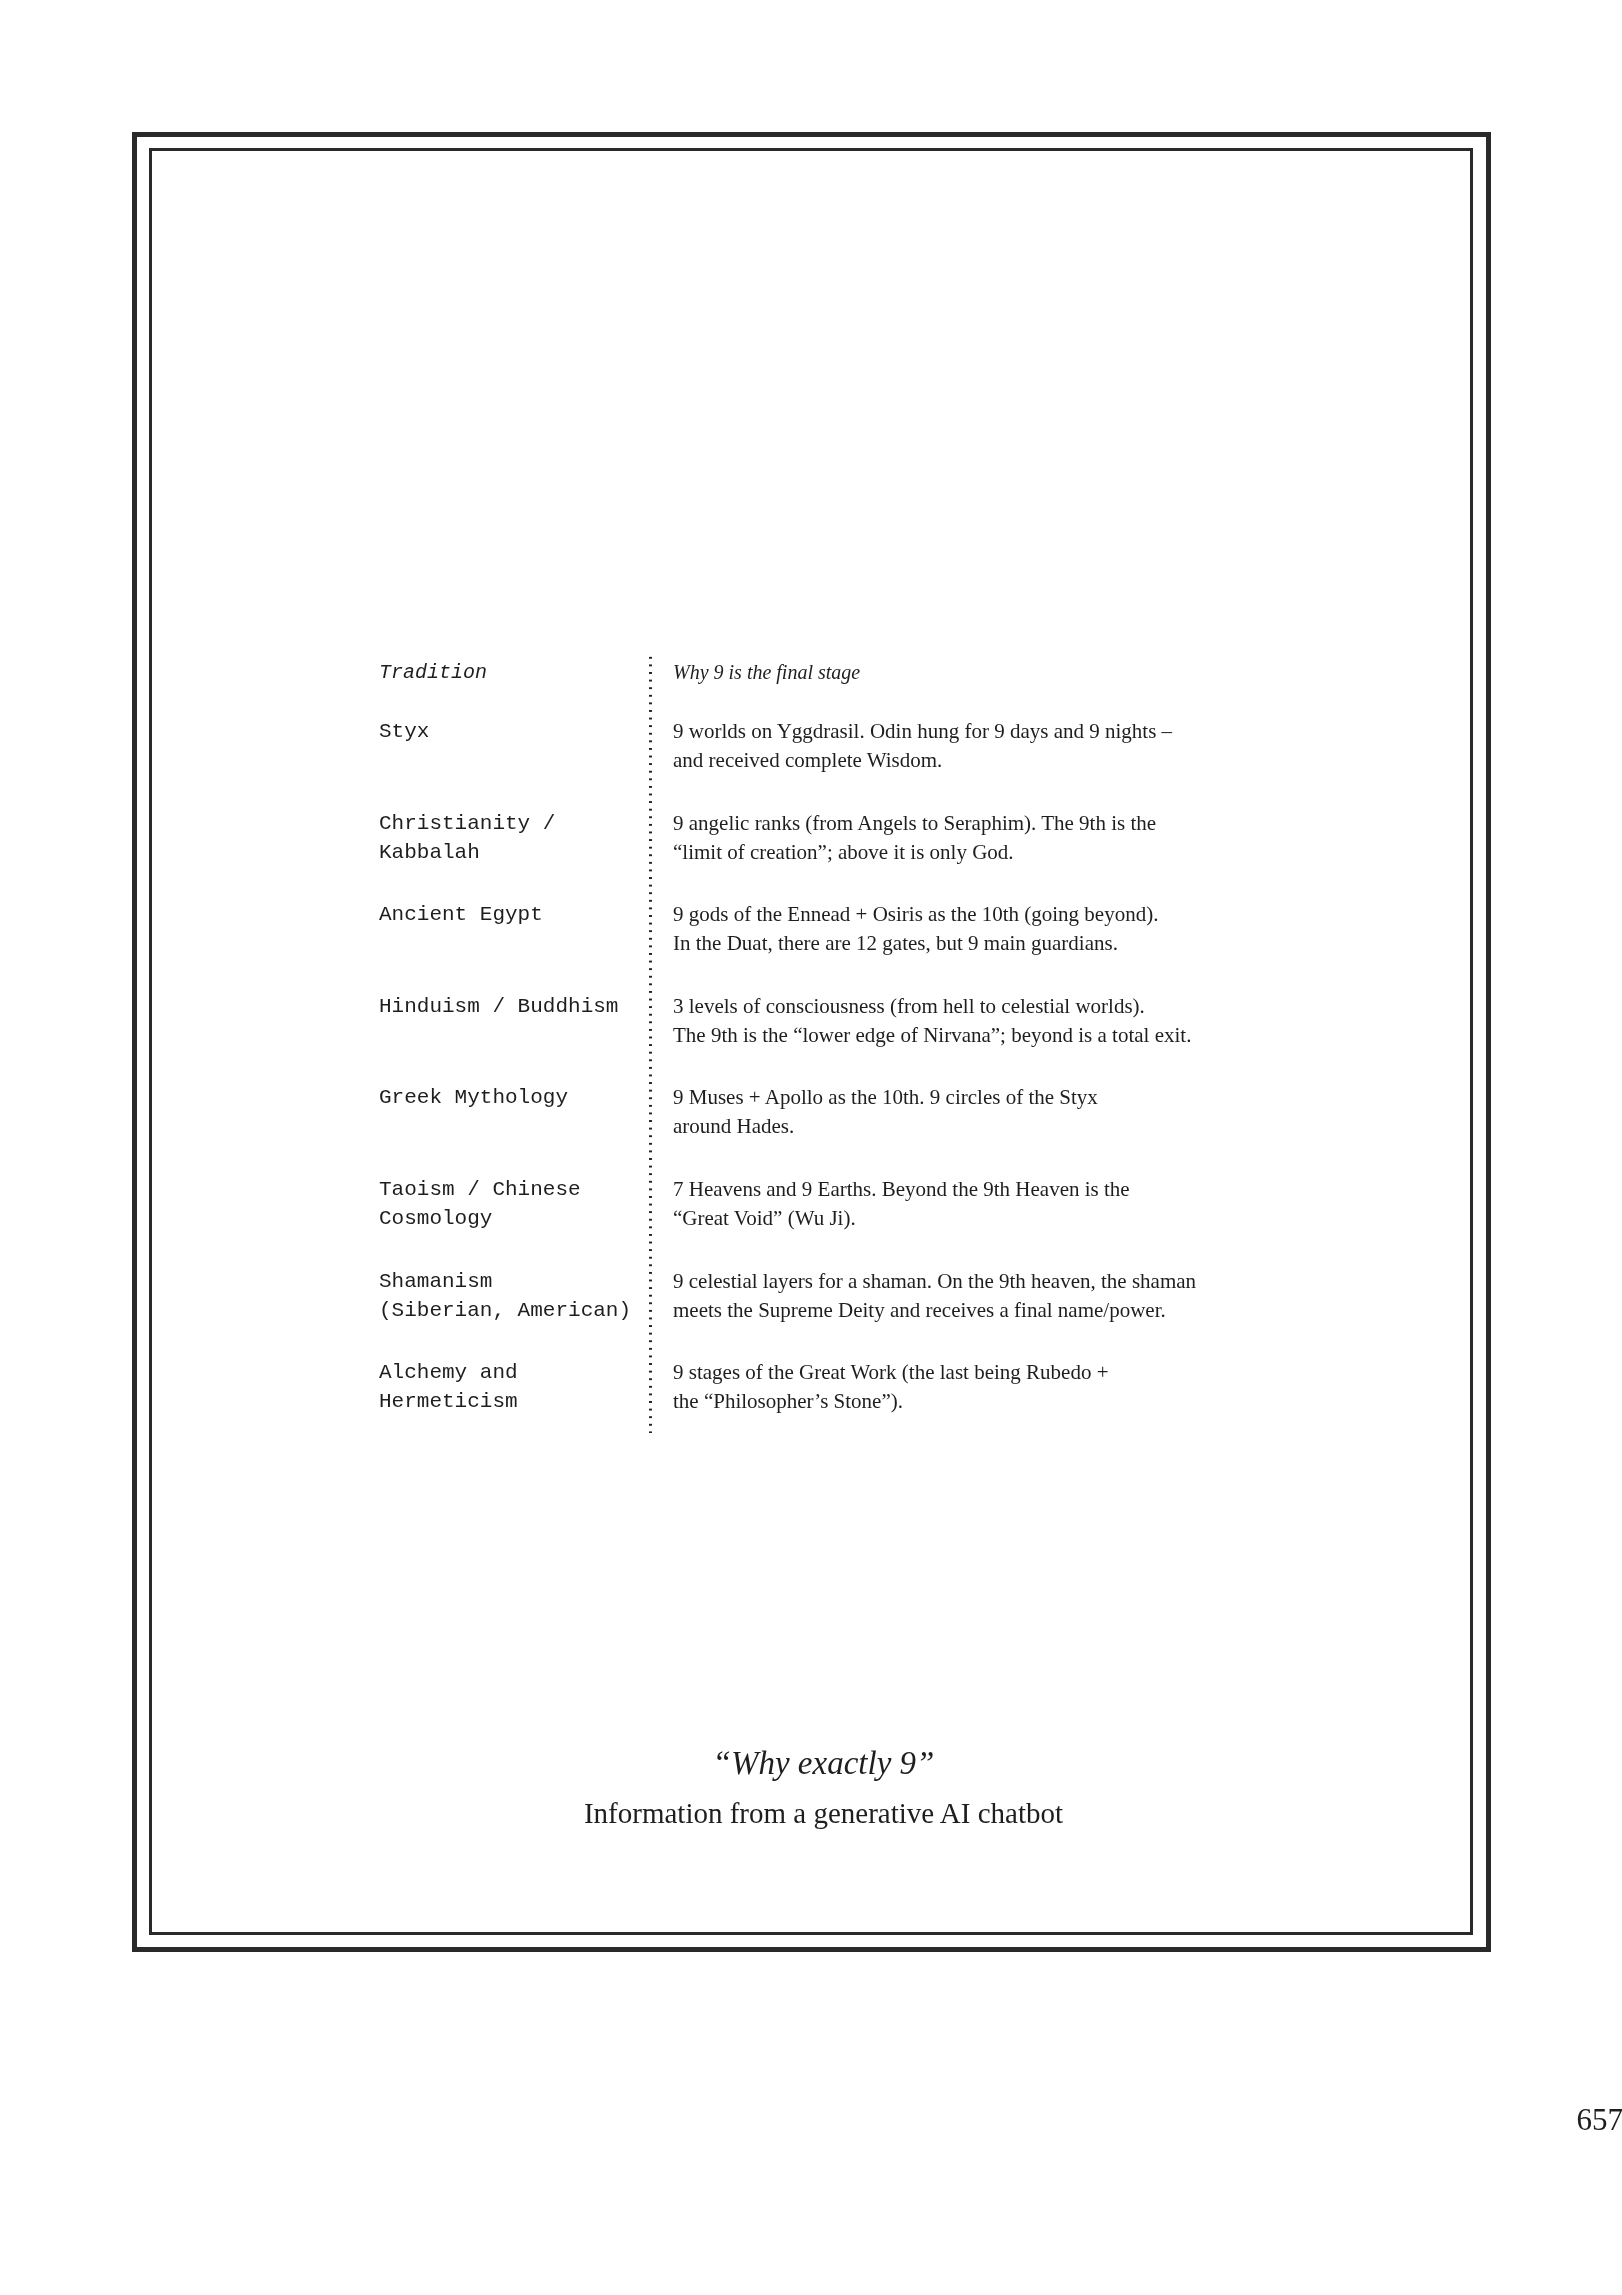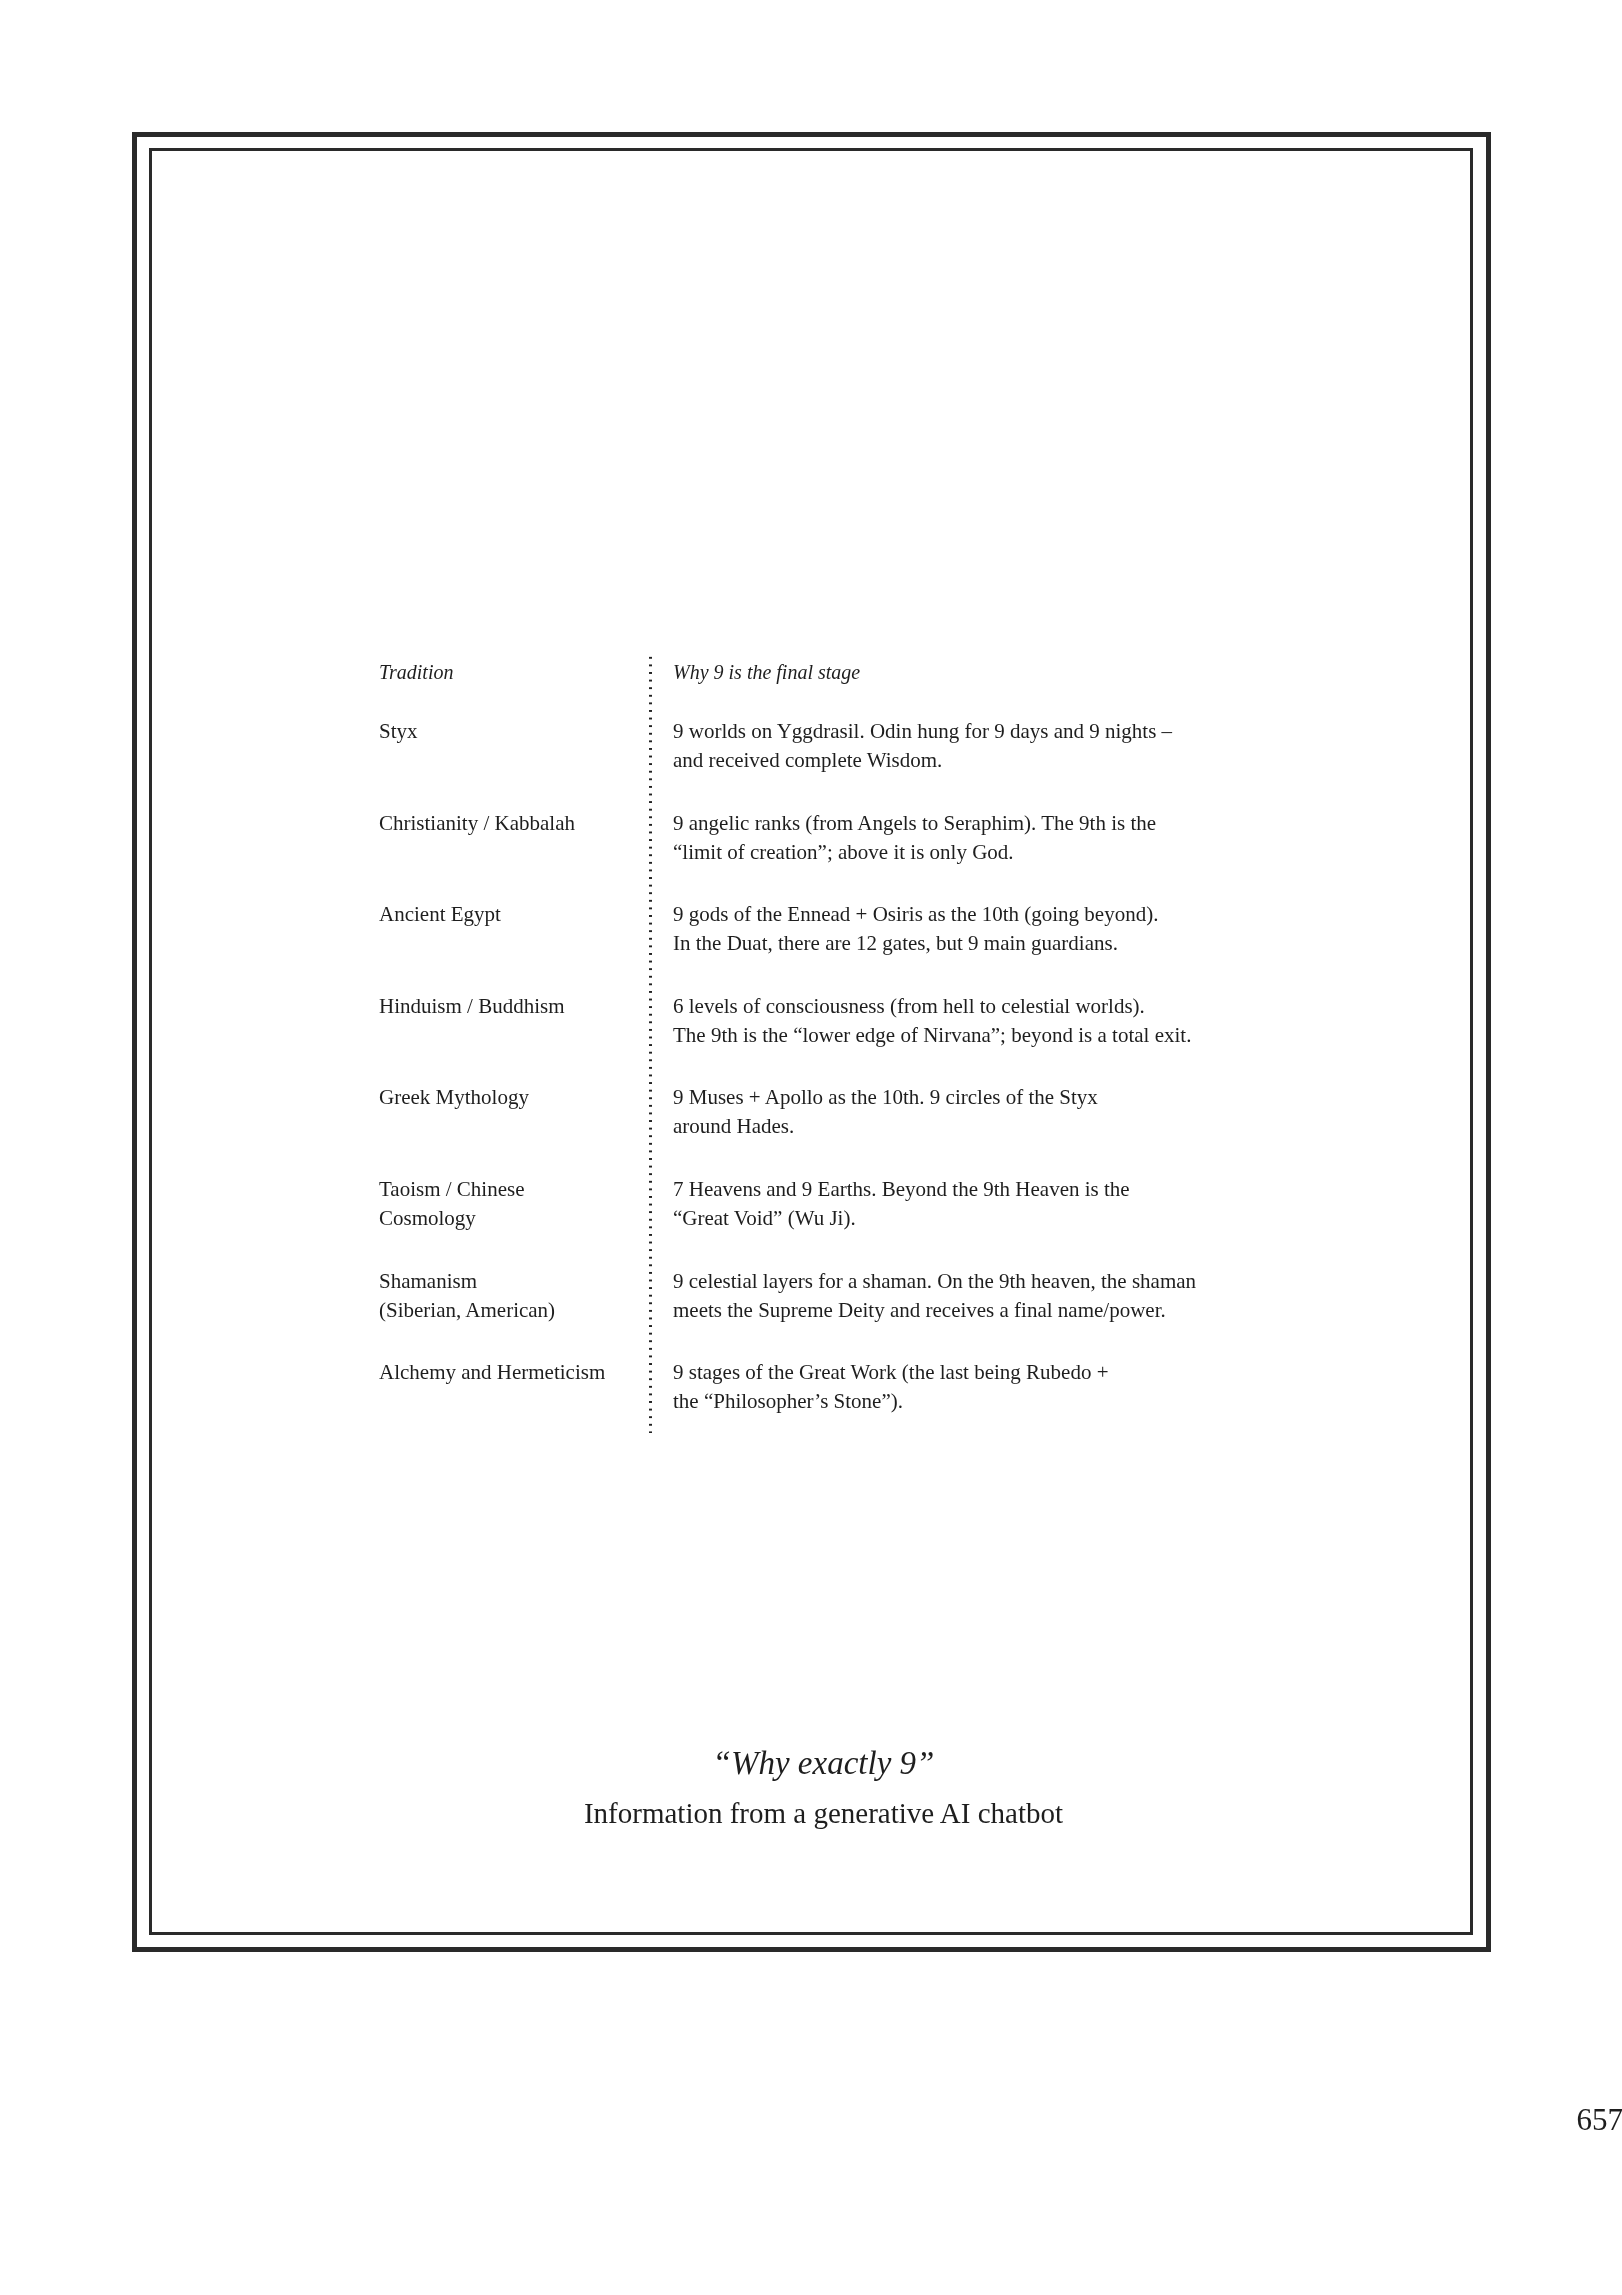--- a/index.html
+++ b/index.html
@@ -55,20 +55,21 @@
       width: 916px;
     }
     .cell-left {
       position: absolute;
       left: 0;
       top: 0;
       width: 262px;
       font-size: 21px;
       line-height: 29px;
       white-space: pre-line;
+      font-family: Liberation Mono, monospace;
     }
     .cell-right {
       position: absolute;
       left: 294px;
       top: 0;
       width: 622px;
       font-size: 21px;
       line-height: 29px;
       white-space: pre-line;
     }
@@ -131,21 +132,21 @@
   </div>
 
   <div class="row" style="top:242px;">
     <div class="cell-left">Ancient Egypt</div>
     <div class="cell-right">9 gods of the Ennead + Osiris as the 10th (going beyond).
 In the Duat, there are 12 gates, but 9 main guardians.</div>
   </div>
 
   <div class="row" style="top:334px;">
     <div class="cell-left">Hinduism / Buddhism</div>
-    <div class="cell-right">6 levels of consciousness (from hell to celestial worlds).
+    <div class="cell-right">3 levels of consciousness (from hell to celestial worlds).
 The 9th is the “lower edge of Nirvana”; beyond is a total exit.</div>
   </div>
 
   <div class="row" style="top:425px;">
     <div class="cell-left">Greek Mythology</div>
     <div class="cell-right">9 Muses + Apollo as the 10th. 9 circles of the Styx
 around Hades.</div>
   </div>
 
   <div class="row" style="top:517px;">

